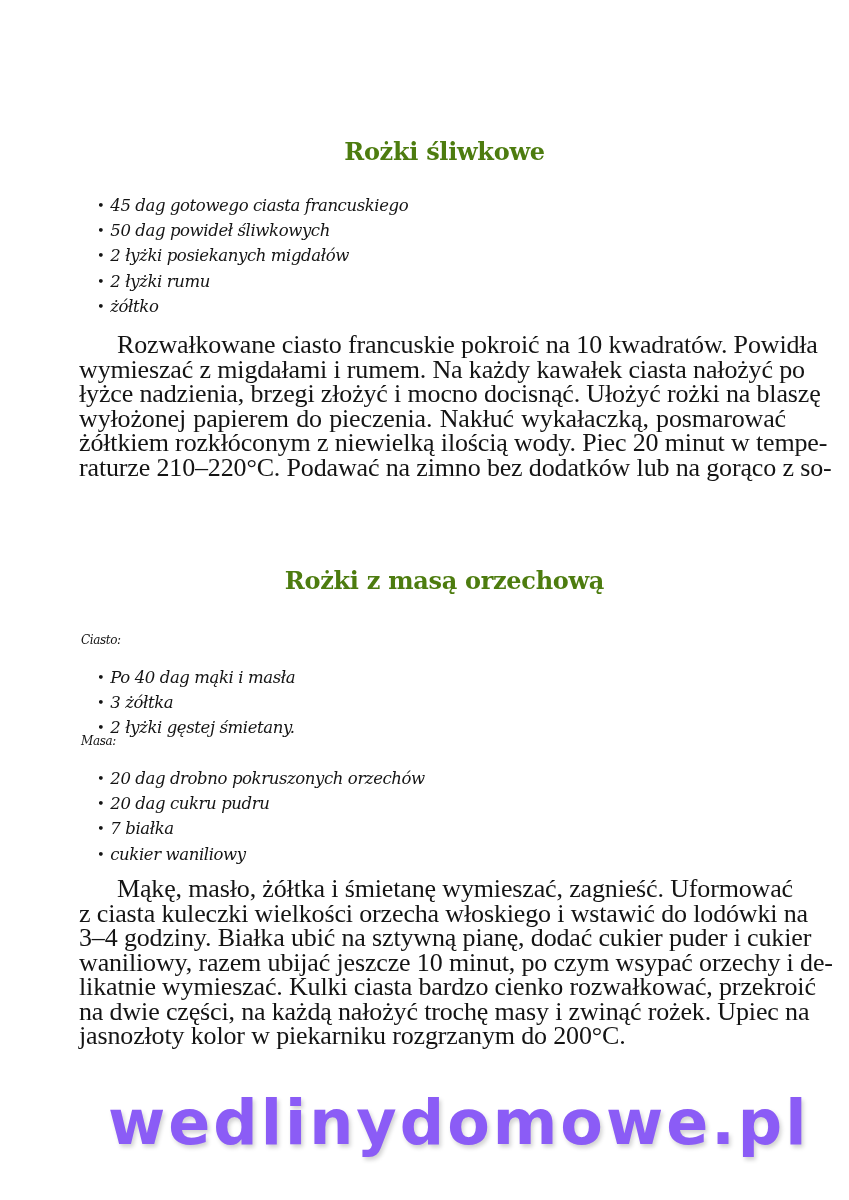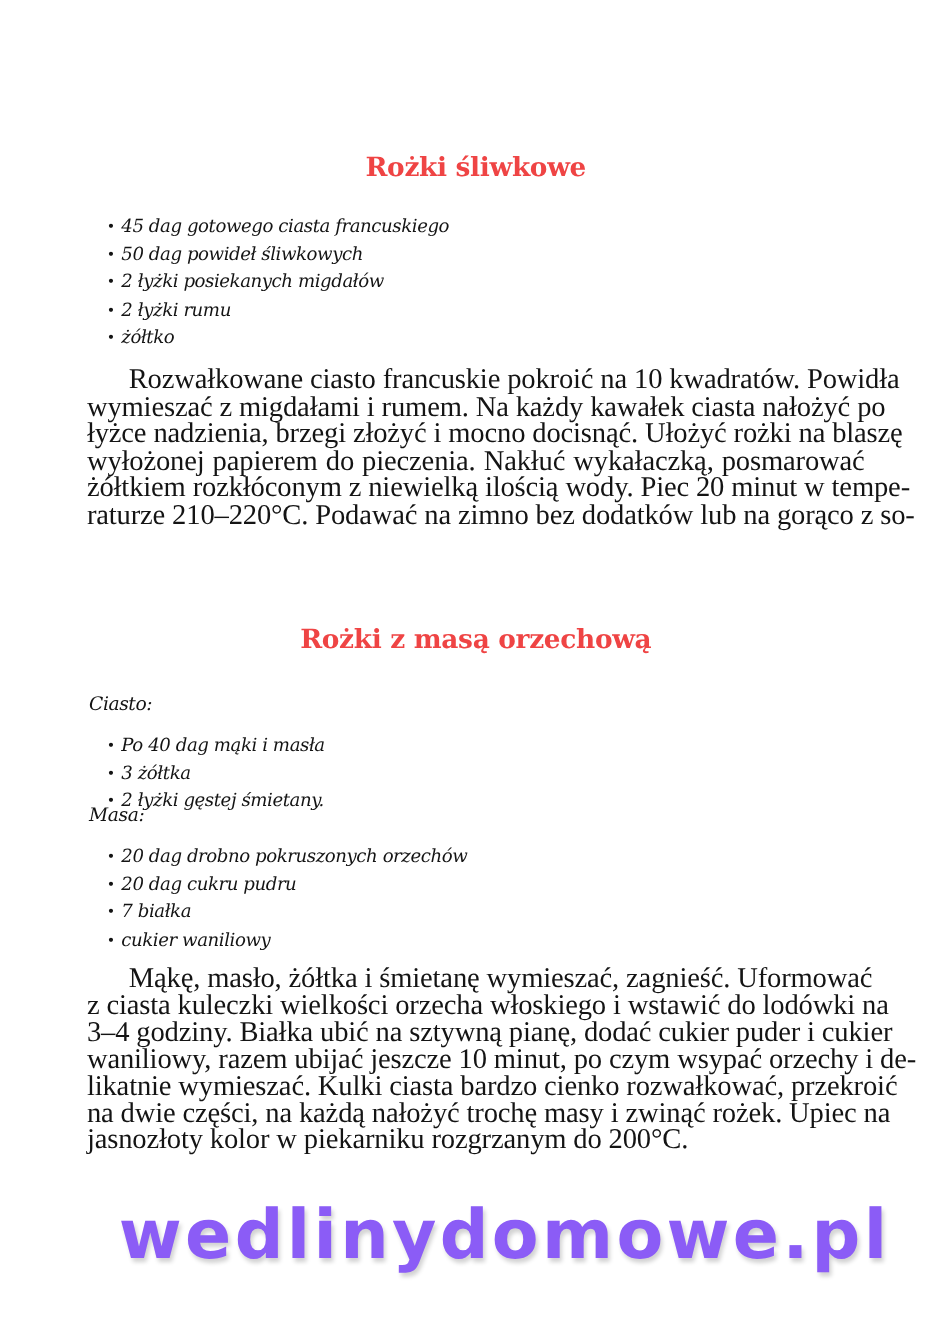--- a/index.html
+++ b/index.html
@@ -3,34 +3,34 @@
   <meta charset="utf-8">
   <style>
     html, body { margin: 0; padding: 0; }
     body {
       width: 849px; height: 1200px; background: #ffffff; position: relative; overflow: hidden;
       font-family: "DejaVu Serif", serif; color: #141414;
     }
     .page { position: absolute; left: 79px; top: 0; width: 707px; }
     h1 {
       font-family: "DejaVu Serif", serif; font-weight: bold; font-size: 24px;
-      text-align: center; margin: 0; letter-spacing: -0.3px; color: #ef4444;
-      position: absolute; left: 0; width: 100%;
+      text-align: center; margin: 0; letter-spacing: -0.3px; color: #4d7c0f;
+      position: absolute; left: 12px; width: 100%;
     }
     #title1 { top: 137px; }
     #title2 { top: 566px; }
     ul.ing { list-style: none; margin: 12px; padding: 0; position: absolute; left: 6px; }
     ul.ing li {
       font-family: "DejaVu Serif", serif; font-style: italic; font-size: 16.5px;
       line-height: 25.2px; height: 25.2px; white-space: nowrap; letter-spacing: -0.4px;
     }
     ul.ing li .bullet { font-style: normal; margin-right: 6px; font-size: 13px; position: relative; top: -1px; }
     #ing1 { top: 181px; }
     .sub {
-      font-family: "DejaVu Serif", serif; font-style: italic; font-size: 17px;
+      font-family: "DejaVu Serif", serif; font-style: italic; font-size: 12px;
       line-height: 25.2px; position: absolute; left: 2px; letter-spacing: -0.4px;
     }
     #sub-ciasto { top: 628px; }
     #ing-ciasto { top: 653px; }
     #sub-masa { top: 729px; }
     #ing-masa { top: 754px; }
     p.body {
       position: absolute; left: 0; width: 707px; margin: 0;
       font-family: "Liberation Serif", serif; font-size: 26px; line-height: 24.5px;
       text-align: justify; text-align-last: left; letter-spacing: -0.15px;

